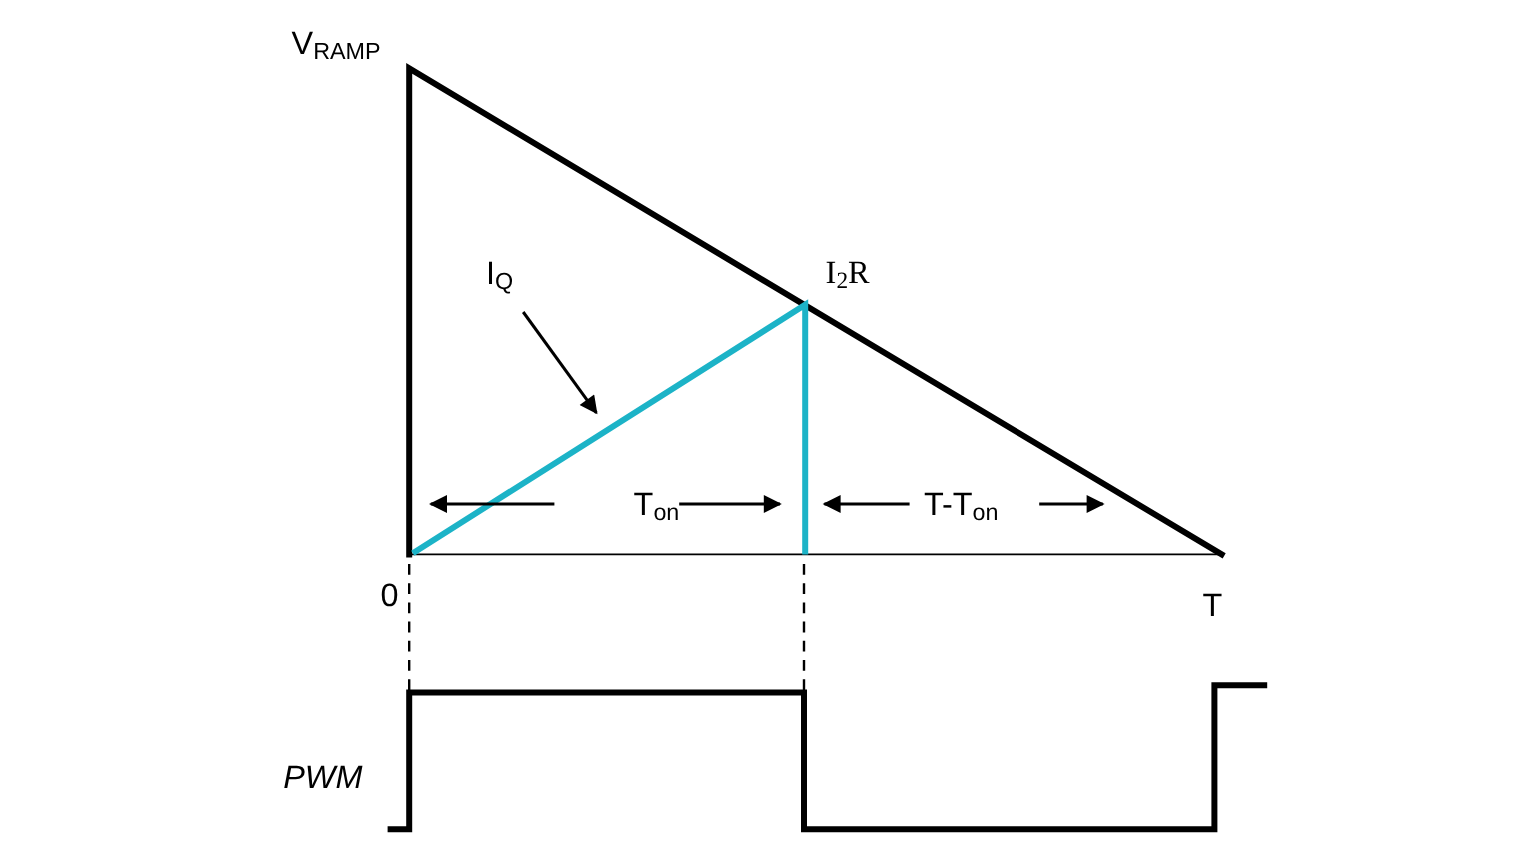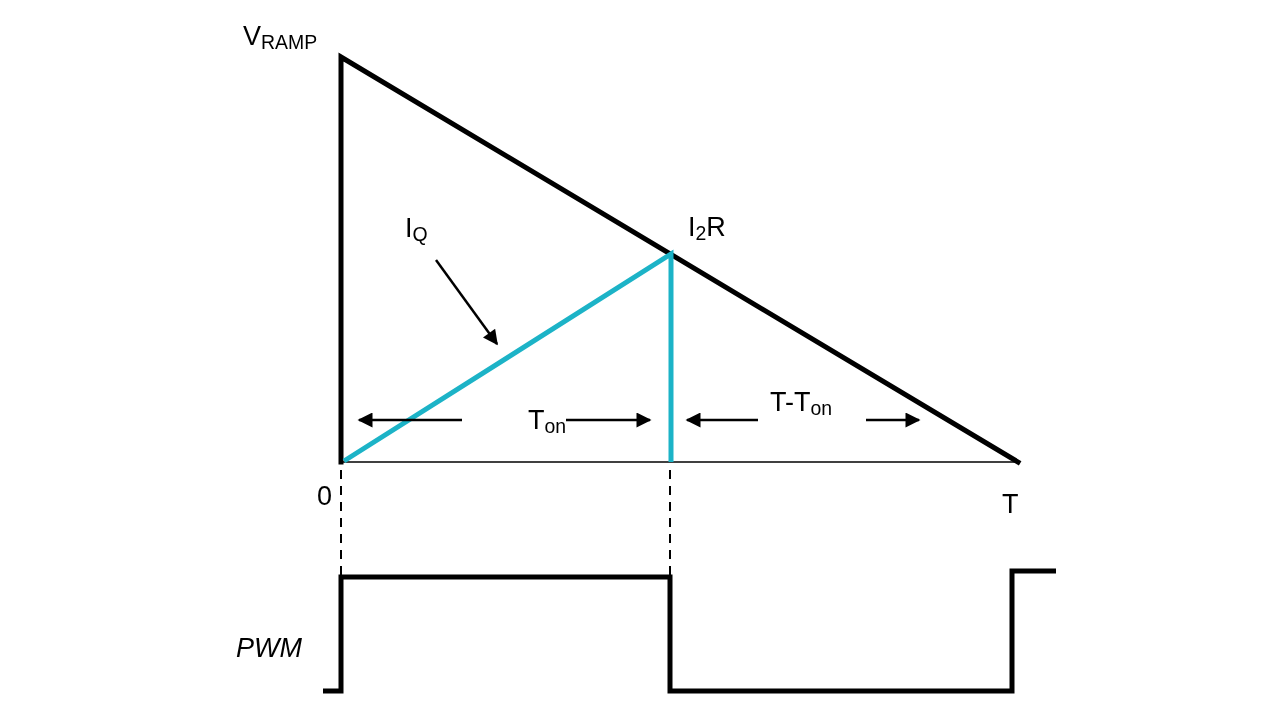--- a/index.html
+++ b/index.html
@@ -75,29 +75,29 @@
   </svg>
 
   <div class="lbl" style="left:243px; top:22px;">
     <span>V</span><span class="sub">RAMP</span>
   </div>
 
   <div class="lbl" style="left:405px; top:214px;">
     <span>I</span><span class="sub">Q</span>
   </div>
 
-  <div class="lbl" style="left:688px; top:213px;">
+  <div class="lbl" style="left:688px; top:213px;font-family:Liberation Serif, serif;">
     <span>I</span><span class="sub">2</span><span>R</span>
   </div>
 
   <div class="lbl" style="left:528px; top:406px;">
     <span>T</span><span class="sub">on</span>
   </div>
 
-  <div class="lbl" style="left:770px; top:388px;">
+  <div class="lbl" style="left:770px; top:406px;">
     <span>T-T</span><span class="sub">on</span>
   </div>
 
   <div class="lbl" style="left:317px; top:482px;">
     <span>0</span>
   </div>
 
   <div class="lbl" style="left:1002px; top:490px;">
     <span>T</span>
   </div>

